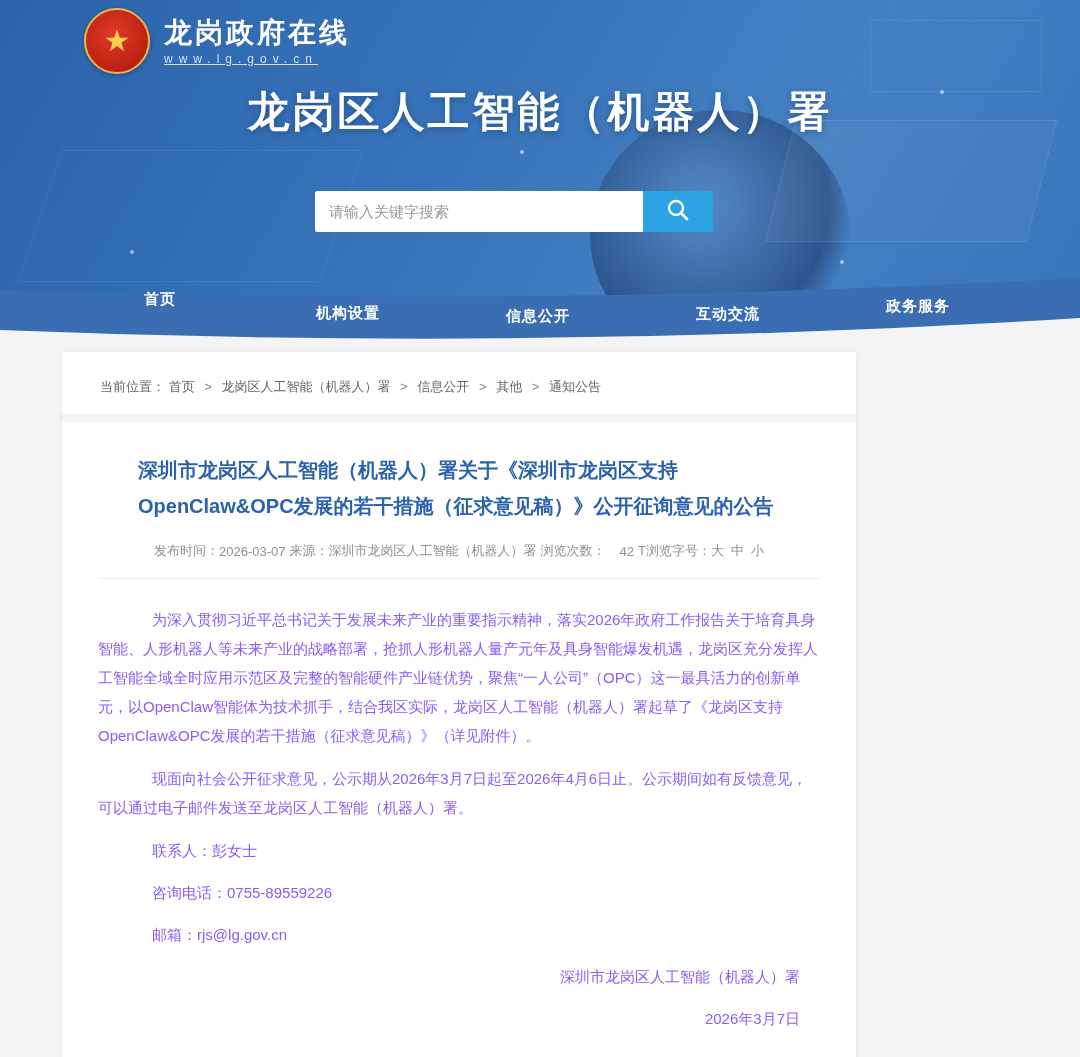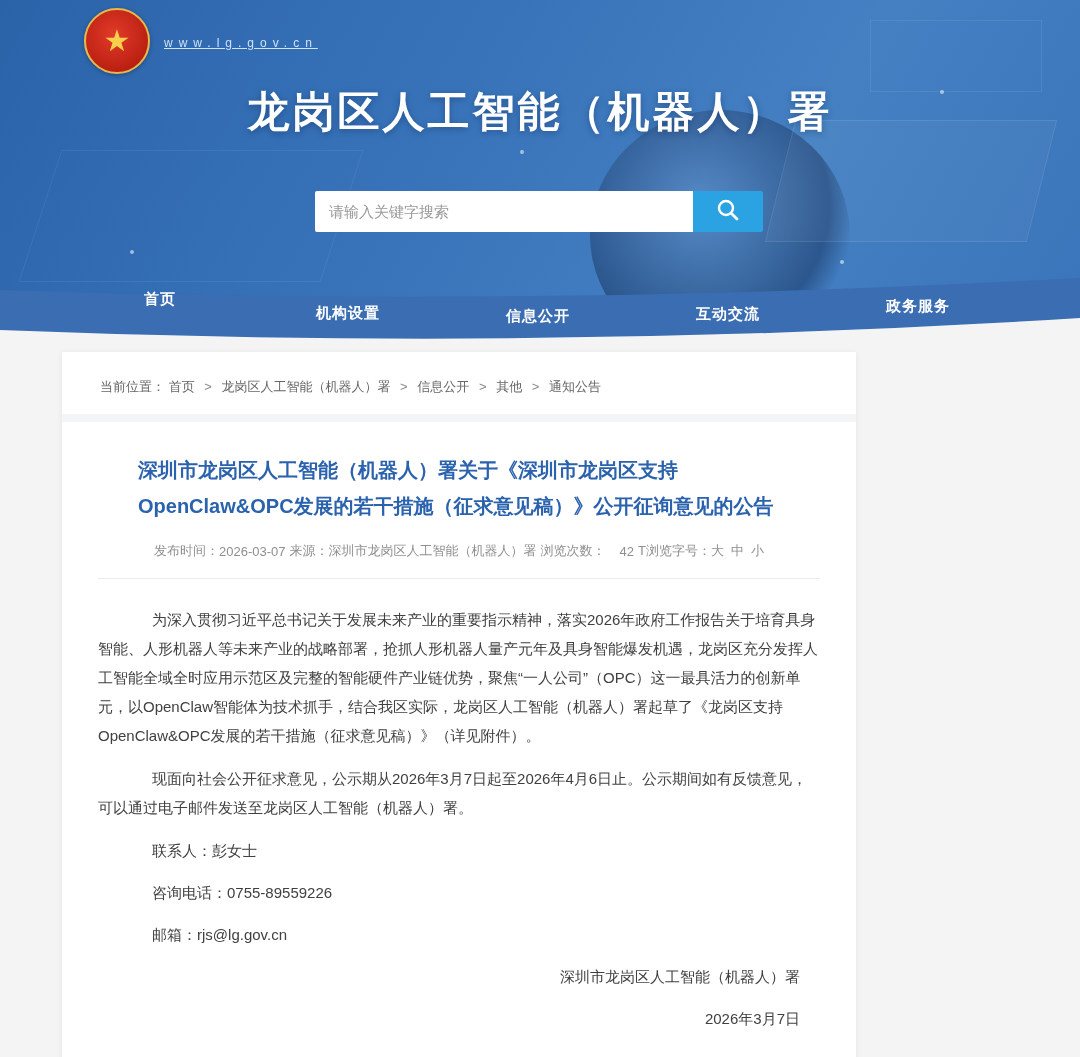--- a/index.html
+++ b/index.html
@@ -23,21 +23,21 @@
     border:2px solid #e8b84a;display:flex;align-items:center;justify-content:center;
     box-shadow:0 1px 4px rgba(0,0,30,.3);}
   .emblem span{color:#f7d04b;font-size:30px;line-height:1;}
   .logo-text .site-name{color:#fff;font-size:28px;font-weight:bold;letter-spacing:3px;line-height:1.2;}
   .logo-text .site-url{color:#cfe2f6;font-size:12px;letter-spacing:6px;margin-top:3px;text-decoration:underline;}
 
   .site-title{position:absolute;left:0;top:84px;width:100%;text-align:center;
     color:#fff;font-size:42px;font-weight:bold;letter-spacing:3px;
     text-shadow:0 2px 6px rgba(10,30,70,.35);}
 
-  .search-bar{position:absolute;left:315px;top:191px;width:448px;height:41px;display:flex;}
+  .search-bar{position:absolute;left:315px;top:191px;width:398px;height:41px;display:flex;}
   .search-input{flex:1;height:41px;border:none;outline:none;background:#fff;
     padding:0 14px;font-size:15px;color:#333;border-radius:2px 0 0 2px;
     font-family:"Liberation Sans","DejaVu Sans",sans-serif;}
   .search-input::placeholder{color:#999;}
   .search-btn{width:70px;height:41px;border:none;background:#2ba2e2;cursor:pointer;
     display:flex;align-items:center;justify-content:center;border-radius:0 2px 2px 0;}
 
   .nav-curves{position:absolute;left:0;bottom:0;width:1080px;height:75px;}
   .nav-item{position:absolute;transform:translateX(-50%);color:#fff;font-size:15px;
     font-weight:bold;letter-spacing:1px;cursor:pointer;z-index:5;}
@@ -54,21 +54,21 @@
   .article-title{margin:30px auto 0;padding:0 40px;text-align:left;
     color:#2b62ad;font-size:20px;font-weight:bold;line-height:1.8;}
   .meta-row{margin-top:18px;display:flex;justify-content:center;align-items:center;
     gap:4px;font-size:13px;color:#8f8f8f;}
   .meta-item{display:flex;align-items:center;}
   .meta-views-val{margin-left:14px;}
   .fontsize-opts{display:flex;gap:7px;}
   .fontsize-opt{cursor:pointer;color:#8f8f8f;}
   .meta-divider{margin-top:18px;border-top:1px solid #ececec;}
 
-  .body-text{margin-top:26px;color:#404040;font-size:15px;line-height:29px;}
+  .body-text{margin-top:26px;color:#8b5cf6;font-size:15px;line-height:29px;}
   .body-text p{margin:0 0 14px;text-indent:54px;}
   .contact-line{margin:0 0 13px;padding-left:54px;}
   .signature{margin-top:10px;text-align:right;padding-right:20px;}
   .signature .sig-agency{margin-bottom:13px;}
 
   .attachments{margin-top:24px;padding:0 0 0 36px;}
   .attach-heading{color:#2e81c5;font-size:15px;font-weight:bold;}
 </style>
 </head>
 <body>
@@ -81,20 +81,21 @@
   <div class="deco deco-dot" style="left:130px;top:250px"></div>
   <div class="deco deco-dot" style="left:940px;top:90px"></div>
   <div class="deco deco-dot" style="left:520px;top:150px"></div>
   <div class="deco deco-dot" style="left:840px;top:260px"></div>
 
   <div class="logo-row">
     <div class="emblem">
         <span>★</span>
       </div>
     <div class="logo-text">
+      <div class="site-name">龙岗政府在线</div>
       <div class="site-url">www.lg.gov.cn</div>
     </div>
   </div>
 
   <div class="site-title">龙岗区人工智能（机器人）署</div>
 
   <div class="search-bar">
     <input class="search-input" type="text" placeholder="请输入关键字搜索" style="">
     <button class="search-btn">
       <span>

